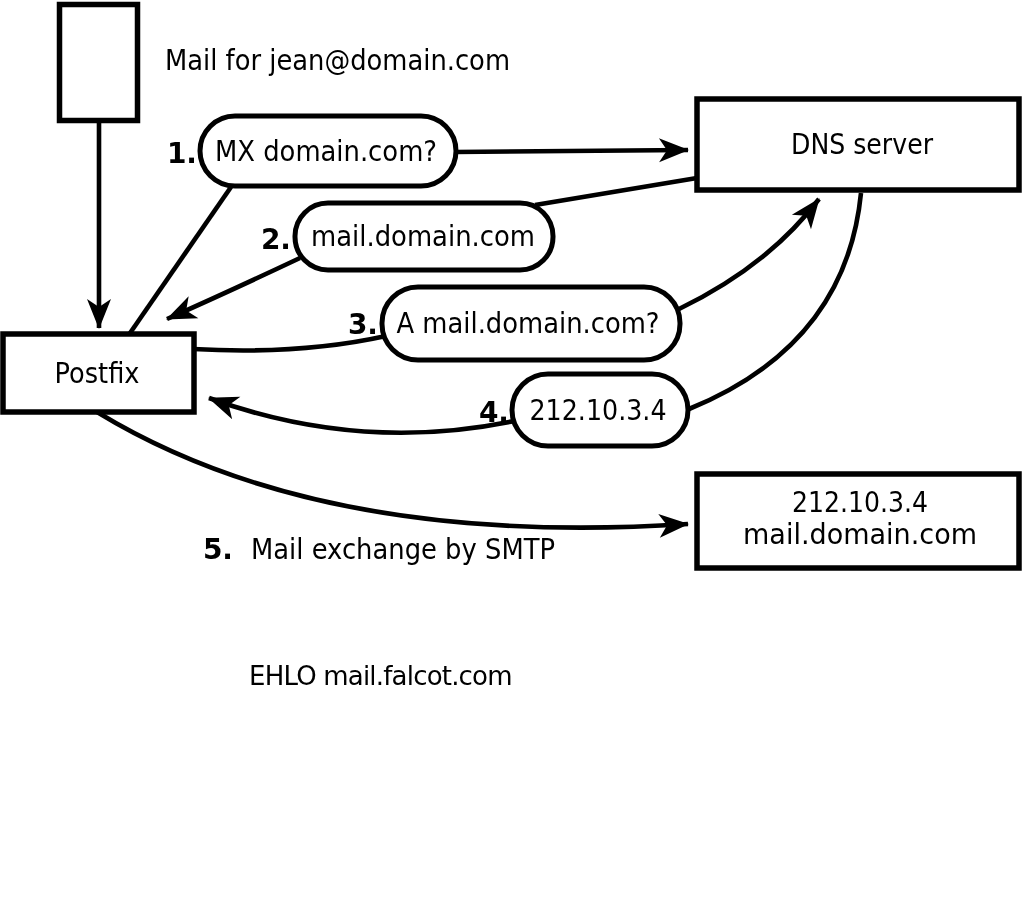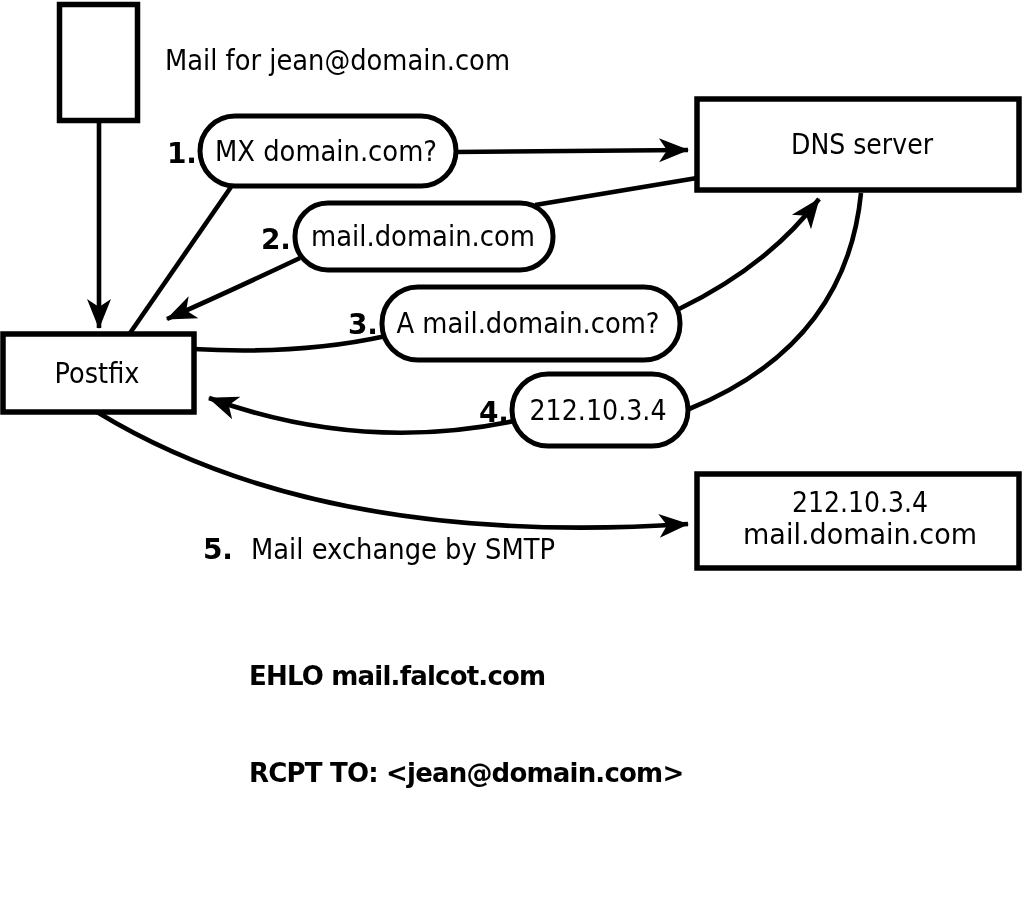--- a/index.html
+++ b/index.html
@@ -16,21 +16,21 @@
   .pill{stroke-width:5px;}
   .conn{fill:none;stroke:#000000;stroke-width:4.6px;}
   .lbl{fill:#000000;font-size:28px;font-family:"DejaVu Sans",sans-serif;}
   .num{fill:#000000;font-size:28px;font-weight:bold;font-family:"DejaVu Sans",sans-serif;text-anchor:end;}
   .mid{text-anchor:middle;}
   .smtp-block{
     position:absolute;left:249px;top:595px;
     font-size:26px;line-height:32.4px;letter-spacing:-0.8px;
     color:#000000;white-space:pre;
   }
-  .smtp-line{height:32.4px;font-weight:bold;}
+  .smtp-line{height:32.4px;}
 </style>
 </head>
 <body>
 
 <div class="canvas">
 
   <svg width="1024" height="919" viewBox="0 0 1024 919">
     <defs>
       <marker id="arrow" markerUnits="userSpaceOnUse" markerWidth="34" markerHeight="28" refX="30" refY="13" orient="auto">
         <path d="M1,1 L31,13 L1,25 L9,13 Z" fill="#000000"></path>
@@ -83,21 +83,20 @@
 
       <text class="lbl mid" x="97" y="383" textLength="85" lengthAdjust="spacingAndGlyphs">Postfix</text>
 
       <text class="lbl mid" x="860" y="512" textLength="136" lengthAdjust="spacingAndGlyphs">212.10.3.4</text>
       <text class="lbl mid" x="860" y="544" textLength="234" lengthAdjust="spacingAndGlyphs">mail.domain.com</text>
     </g>
   </svg>
 
   <div class="smtp-block">
     <div class="smtp-line">EHLO mail.falcot.com</div>
-    <div class="smtp-line">RCPT TO: &lt;jean@domain.com&gt;</div>
     
     
     
     
     
     
     
   </div>
 
 </div>

